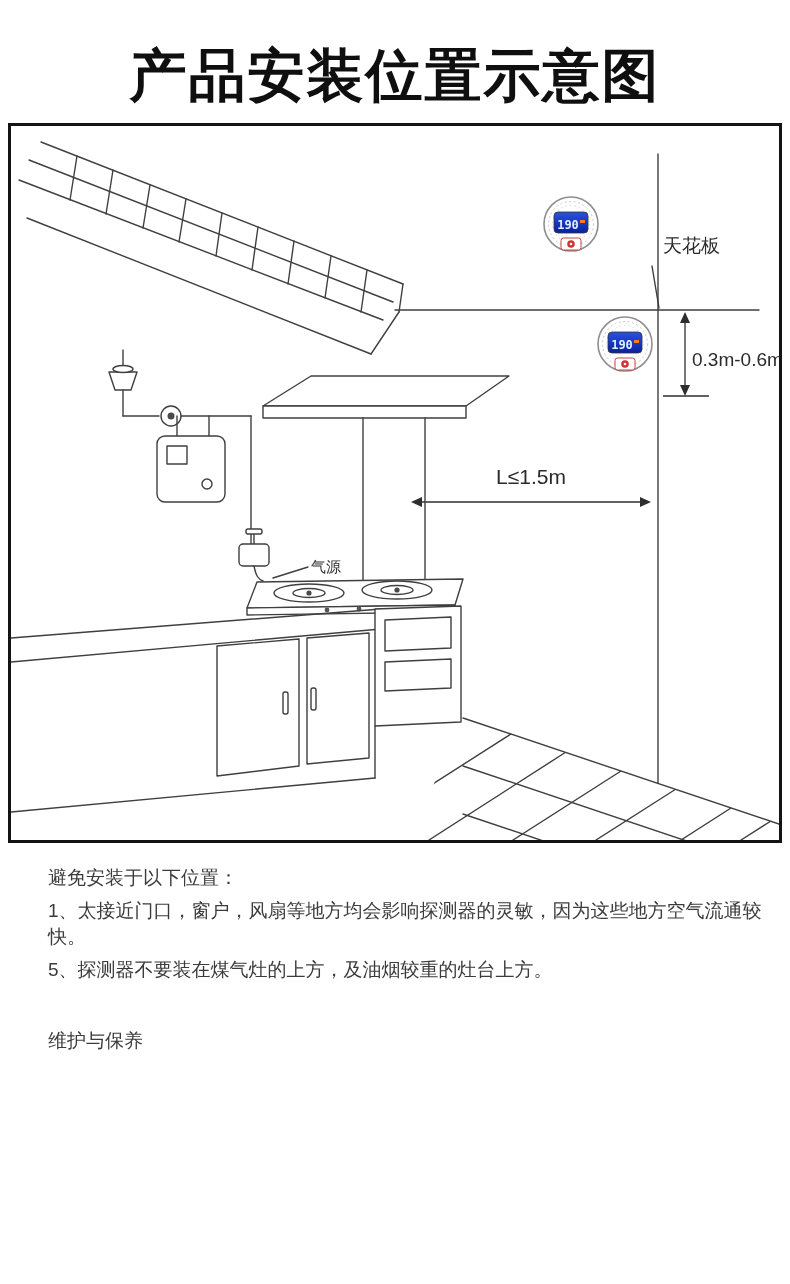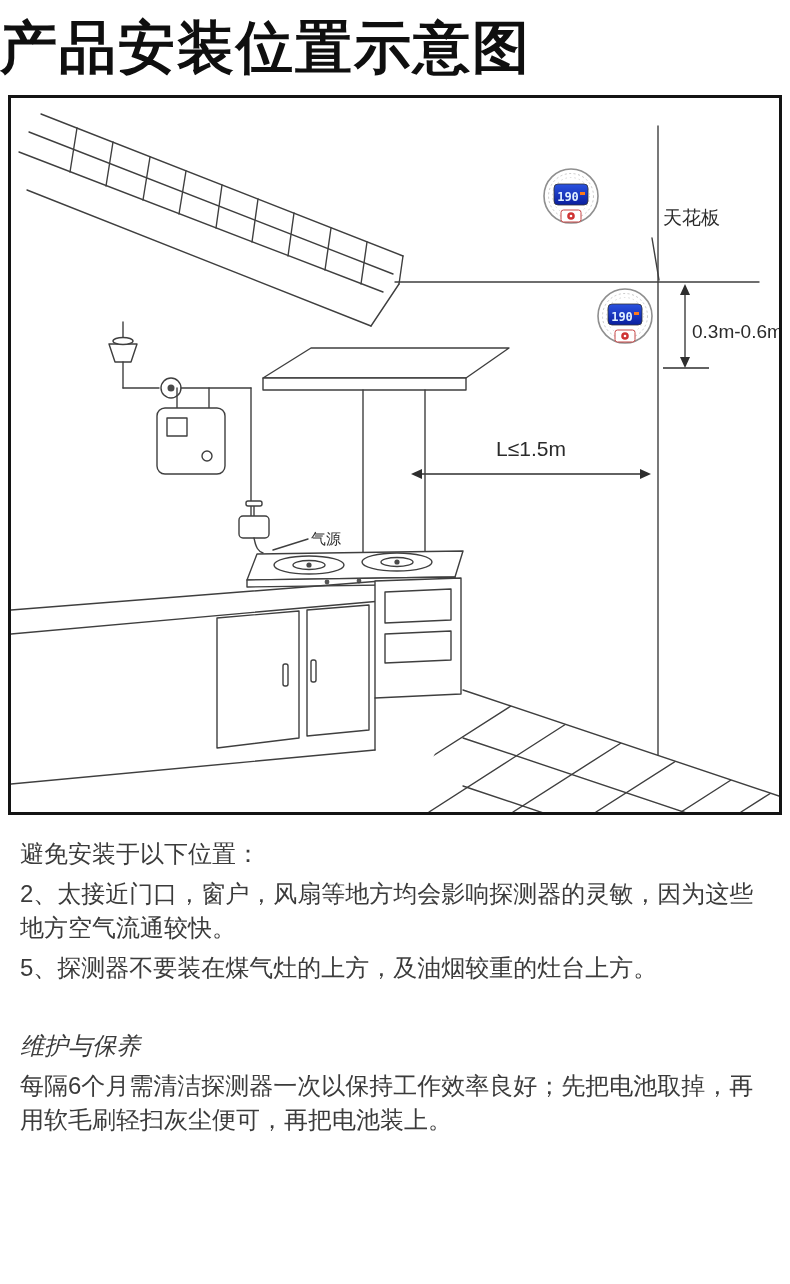--- a/index.html
+++ b/index.html
@@ -2,47 +2,48 @@
 <html><head>
 <meta charset="utf-8">
 <style>
   html,body{margin:0;padding:0;background:#fff;}
   body{
     width:790px;height:1284px;overflow:hidden;
     font-family:"Liberation Sans","DejaVu Sans",sans-serif;
     color:#3d3d3d;
   }
   .page-title{
-    margin:0;padding:15px 0 0 0;
-    text-align:left;
+    margin:11px;padding:32px 0 0 0;
+    text-align:center;
     font-size:57px;line-height:1.15;
     font-weight:900;letter-spacing:2px;color:#0f0f0f;
   }
   .diagram-box{
     margin:14px 8px 0 8px;
     width:768px;height:714px;
     border:3px solid #141414;
     background:#fff;
     box-sizing:content-box;
   }
   .diagram-box svg{display:block;}
   .line{stroke:#3f3f3f;stroke-width:1.4;fill:none;stroke-linecap:round;stroke-linejoin:round;}
   .fillw{fill:#ffffff;}
   .dim{stroke:#2e2e2e;stroke-width:1.3;fill:none;}
   .dim-head{fill:#2e2e2e;stroke:none;}
   .svg-label{fill:#2b2b2b;font-family:"Liberation Sans","DejaVu Sans",sans-serif;}
   .notes{
     margin-top:22px;
     padding:0 20px;
-    font-size:24px;
+    font-size:19px;
     line-height:1.42;
     color:#3b3b3b;
+    margin-left:28px;
   }
   .notes p{margin:0 0 6px 0;}
-  .notes .maint-head{margin-top:44px;font-style:italic;}
+  .notes .maint-head{margin-top:44px;}
 </style>
 </head>
 <body>
 
 <div class="page">
 
   <h1 class="page-title">产品安装位置示意图</h1>
 
   <div class="diagram-box">
     <svg width="768" height="714" viewBox="0 0 768 714">
@@ -191,19 +192,18 @@
           <line class="line" x1="665" y1="663" x2="585" y2="714"></line>
           <line class="line" x1="720" y1="682" x2="670" y2="714"></line>
           <line class="line" x1="760" y1="695" x2="730" y2="714"></line>
         </g>
       </g>
     </svg>
   </div>
 
   <div class="notes">
     <p>避免安装于以下位置：</p>
-    <p>2、太接近门口，窗户，风扇等地方均会影响探测器的灵敏，因为这些地方空气流通较快。</p>
+    <p>1、太接近门口，窗户，风扇等地方均会影响探测器的灵敏，因为这些地方空气流通较快。</p>
     <p>5、探测器不要装在煤气灶的上方，及油烟较重的灶台上方。</p>
     <p class="maint-head">维护与保养</p>
-    <p>每隔6个月需清洁探测器一次以保持工作效率良好；先把电池取掉，再用软毛刷轻扫灰尘便可，再把电池装上。</p>
   </div>
 
 </div>
 
 </body></html>

